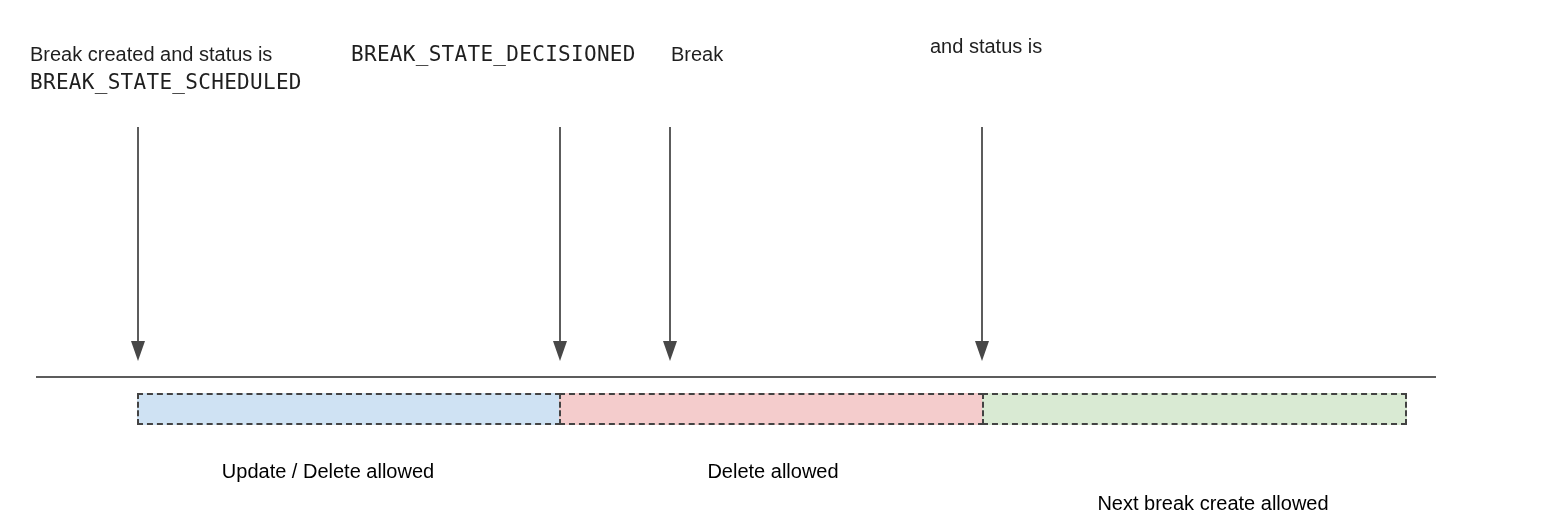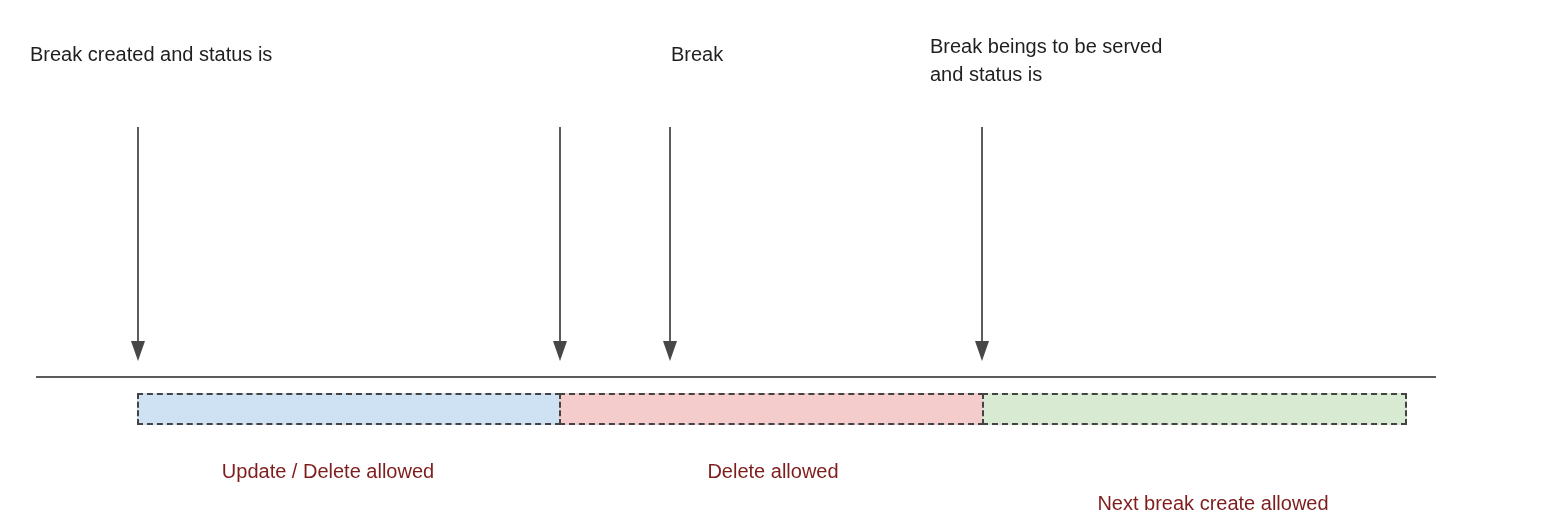--- a/index.html
+++ b/index.html
@@ -61,44 +61,45 @@
     position: absolute;
     top: 393px;
     height: 32px;
     box-sizing: border-box;
     border: 2px dashed #434343;
   }
   .segment-label {
     position: absolute;
     top: 458px;
     transform: translateX(-50%);
-    color: #7f1d1d;
+    color: #000000;
     font-size: 20px;
     line-height: 26px;
     white-space: nowrap;
   }
 </style>
 </head>
 <body>
 
 <div class="canvas">
 
   <div class="annotation" style="left:30px; top:40px;">
     <div>Break created and status is</div>
+    <div class="mono">BREAK_STATE_SCHEDULED</div>
   </div>
 
   <div class="annotation" style="left:351px; top:40px;">
+    <div class="mono">BREAK_STATE_DECISIONED</div>
   </div>
 
   <div class="annotation" style="left:671px; top:40px;">
     <div>Break</div>
   </div>
 
   <div class="annotation" style="left:930px; top:32px;">
-    <div>Break beings to be served</div>
     <div>and status is</div>
   </div>
 
   <div>
     <div class="arrow-line" style="left:137px; top:127px; height:215px;"></div>
     <div class="arrowhead-down" style="left:131px; top:341px;"></div>
   </div>
   <div>
     <div class="arrow-line" style="left:559px; top:127px; height:215px;"></div>
     <div class="arrowhead-down" style="left:553px; top:341px;"></div>

